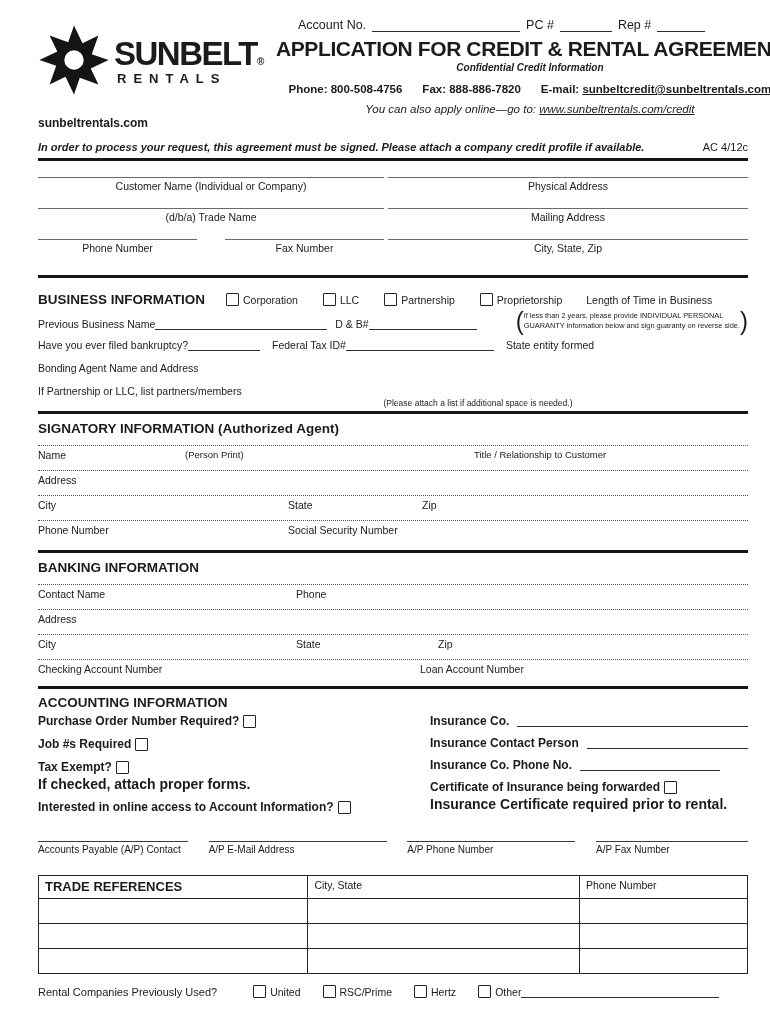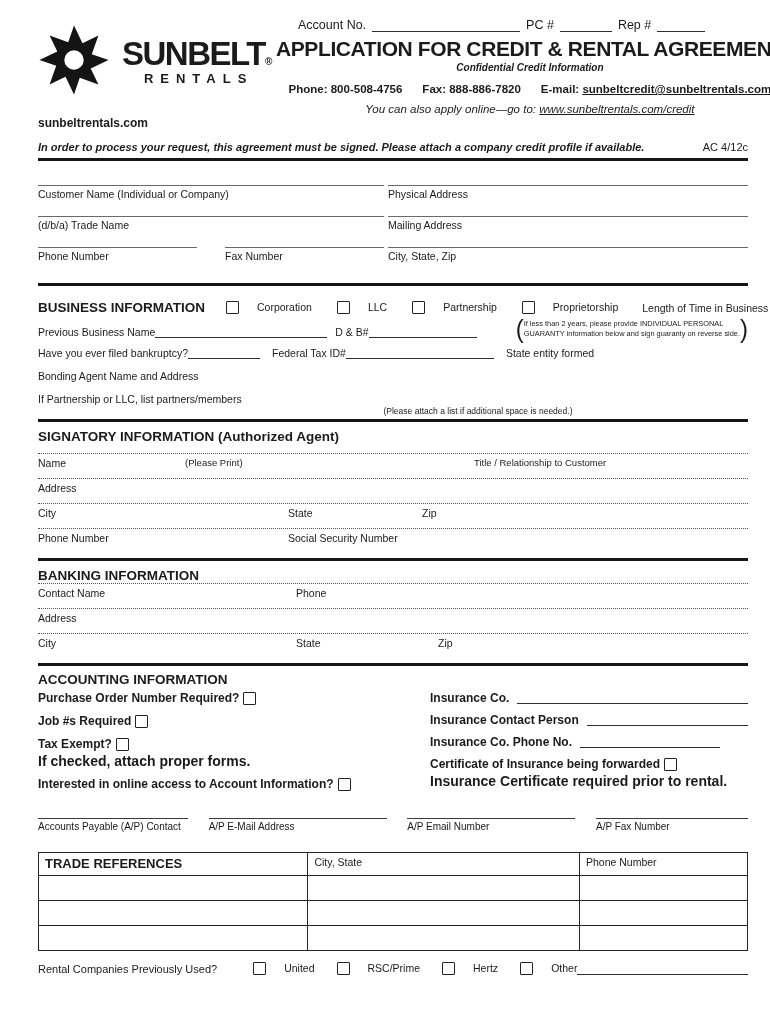--- a/index.html
+++ b/index.html
@@ -5,21 +5,21 @@
   * { margin:0; padding:0; box-sizing:border-box; }
   html,body { background:#fff; }
   body { width:770px; height:1024px; font-family:"Liberation Sans", sans-serif; color:#1b1b1b; }
   .page { width:770px; height:1024px; padding:16px 22px 0 38px; overflow:hidden; background:#fff; }
 
   
   .header { display:flex; }
   .header-left { width:238px; padding-top:8px; flex:none; }
   .logo-row { display:flex; align-items:flex-start; }
   .logo-star { display:inline-block; width:72px; height:72px; flex:none; }
-  .logo-text { margin-left:12px; padding-top:16px;text-align:center; }
+  .logo-text { margin-left:4px; padding-top:16px; }
   .logo-name { font-size:33px; font-weight:bold; letter-spacing:-1.5px; line-height:0.85; white-space:nowrap; }
   .reg { font-size:10px; vertical-align:baseline; letter-spacing:0; }
   .logo-rentals { font-size:13px; font-weight:bold; letter-spacing:7px; margin-top:3px; padding-left:3px; }
   .site { text-align:left; font-weight:bold; font-size:12px; margin-top:20px; width:205px; }
 
   .header-right { flex:1; padding-top:2px; }
   .acct-row { display:flex; align-items:flex-end; font-size:12.5px; gap:6px; padding-left:22px; }
   .title { font-size:21px; font-weight:bold; text-align:center; letter-spacing:-0.4px; margin-top:5px; white-space:nowrap; }
   .subtitle { text-align:center; font-size:10px; font-weight:bold; font-style:italic; margin-top:1px; }
   .contact-row { display:flex; justify-content:center; gap:20px; font-weight:bold; font-size:11.5px; margin-top:10px; white-space:nowrap; }
@@ -33,38 +33,38 @@
 
   .rule { border-top:3px solid #161616; margin-top:5px; }
 
   
   .field { border-top:1px solid #6a6a6a; font-size:10.5px; padding-top:2px; }
   .flabel { display:inline-block; }
   .wline { display:inline-block; border-bottom:1px solid #2e2e2e; height:12px; vertical-align:baseline; }
   .cb { display:inline-block; width:13px; height:13px; border:1.5px solid #232323; background:#fff; flex:none; border-radius:1px; }
 
   
-  .cust { display:flex; gap:4px; margin-top:24px; }
+  .cust { display:flex; gap:4px; margin-top:16px;text-align:center; }
   .cust-left { width:346px; flex:none; }
   .cust-right { flex:1; }
   .cust .field { height:31px; }
   .split { display:flex; gap:28px; }
   .split .field { flex:1; }
 
   
   .sec-h { font-size:13.5px; font-weight:bold; }
   .lrow { position:relative; border-top:1px dotted #555; height:25px; font-size:10.5px; }
   .lrow span { position:absolute; top:3px; white-space:nowrap; }
   .small { font-size:9.5px; }
 
   .rowflex { display:flex; align-items:flex-end; font-size:10.5px; white-space:nowrap; }
   .rowflex .wline { flex:none; }
   .grow { flex:1; }
 
-  .cbi { display:flex; align-items:flex-start; gap:18px; font-size:10.5px; }
+  .cbi { display:flex; align-items:center; gap:4px; font-size:10.5px; }
 
   .note { display:flex; align-items:center; font-size:7.4px; line-height:1.3; flex:none; }
   .paren { font-size:24px; font-weight:400; line-height:0.8; transform:scaleY(1.1); }
 
   .attach-note { font-size:8.5px; text-align:center; margin-top:1px; margin-left:310px; width:260px; }
 
   
   .acct-cols { display:flex; margin-top:4px; }
   .acct-left { width:392px; flex:none; }
   .acct-right { flex:1; }
@@ -216,52 +216,56 @@
     </div>
     <div class="attach-note">(Please attach a list if additional space is needed.)</div>
   </div>
 
   <div class="rule" style="margin-top:3px"></div>
 
   <div>
     <div class="sec-h" style="margin:7px 0 9px 0">SIGNATORY INFORMATION (Authorized Agent)</div>
     <div class="lrow">
       <span style="left:0">Name</span>
-      <span class="small" style="left:147px">(Please Print)</span>
+      <span class="small" style="left:147px">(Person Print)</span>
       <span class="small" style="left:436px">Title / Relationship to Customer</span>
     </div>
     <div class="lrow">
       <span style="left:0">Address</span>
     </div>
     <div class="lrow">
       <span style="left:0">City</span>
       <span style="left:250px">State</span>
       <span style="left:384px">Zip</span>
     </div>
     <div class="lrow">
       <span style="left:0">Phone Number</span>
       <span style="left:250px">Social Security Number</span>
     </div>
   </div>
 
   <div class="rule"></div>
 
   <div>
-    <div class="sec-h" style="margin:7px 0 0 0">BANKING INFORMATION</div>
+    <div class="sec-h" style="margin:7px 0 9px 0">BANKING INFORMATION</div>
     <div class="lrow">
       <span style="left:0">Contact Name</span>
       <span style="left:258px">Phone</span>
     </div>
     <div class="lrow">
       <span style="left:0">Address</span>
     </div>
     <div class="lrow">
       <span style="left:0">City</span>
       <span style="left:258px">State</span>
       <span style="left:400px">Zip</span>
+    </div>
+    <div class="lrow" style="height:22px">
+      <span style="left:0">Checking Account Number</span>
+      <span style="left:382px">Loan Account Number</span>
     </div>
   </div>
 
   <div class="rule"></div>
 
   <div>
     <div class="sec-h" style="margin-top:6px">ACCOUNTING INFORMATION</div>
     <div class="acct-cols">
       <div class="acct-left">
         <div class="acc-item">
@@ -299,21 +303,21 @@
             <span>Certificate of Insurance being forwarded</span>
             <span class="cb"></span>
           </div>
         <div class="acc-note" style="margin:0">Insurance Certificate required prior to rental.</div>
       </div>
     </div>
 
     <div class="ap-row">
       <div class="ap-field" style="width:150px"><span>Accounts Payable (A/P) Contact</span></div>
       <div class="ap-field" style="width:178px"><span>A/P E-Mail Address</span></div>
-      <div class="ap-field" style="width:168px"><span>A/P Email Number</span></div>
+      <div class="ap-field" style="width:168px"><span>A/P Phone Number</span></div>
       <div class="ap-field" style="width:152px"><span>A/P Fax Number</span></div>
     </div>
   </div>
 
   <table class="trade">
     <tbody>
         <tr>
       <th class="tr-head">TRADE REFERENCES</th>
       <th class="tr-col tr-city">City, State</th>
       <th class="tr-col tr-phone">Phone Number</th>

